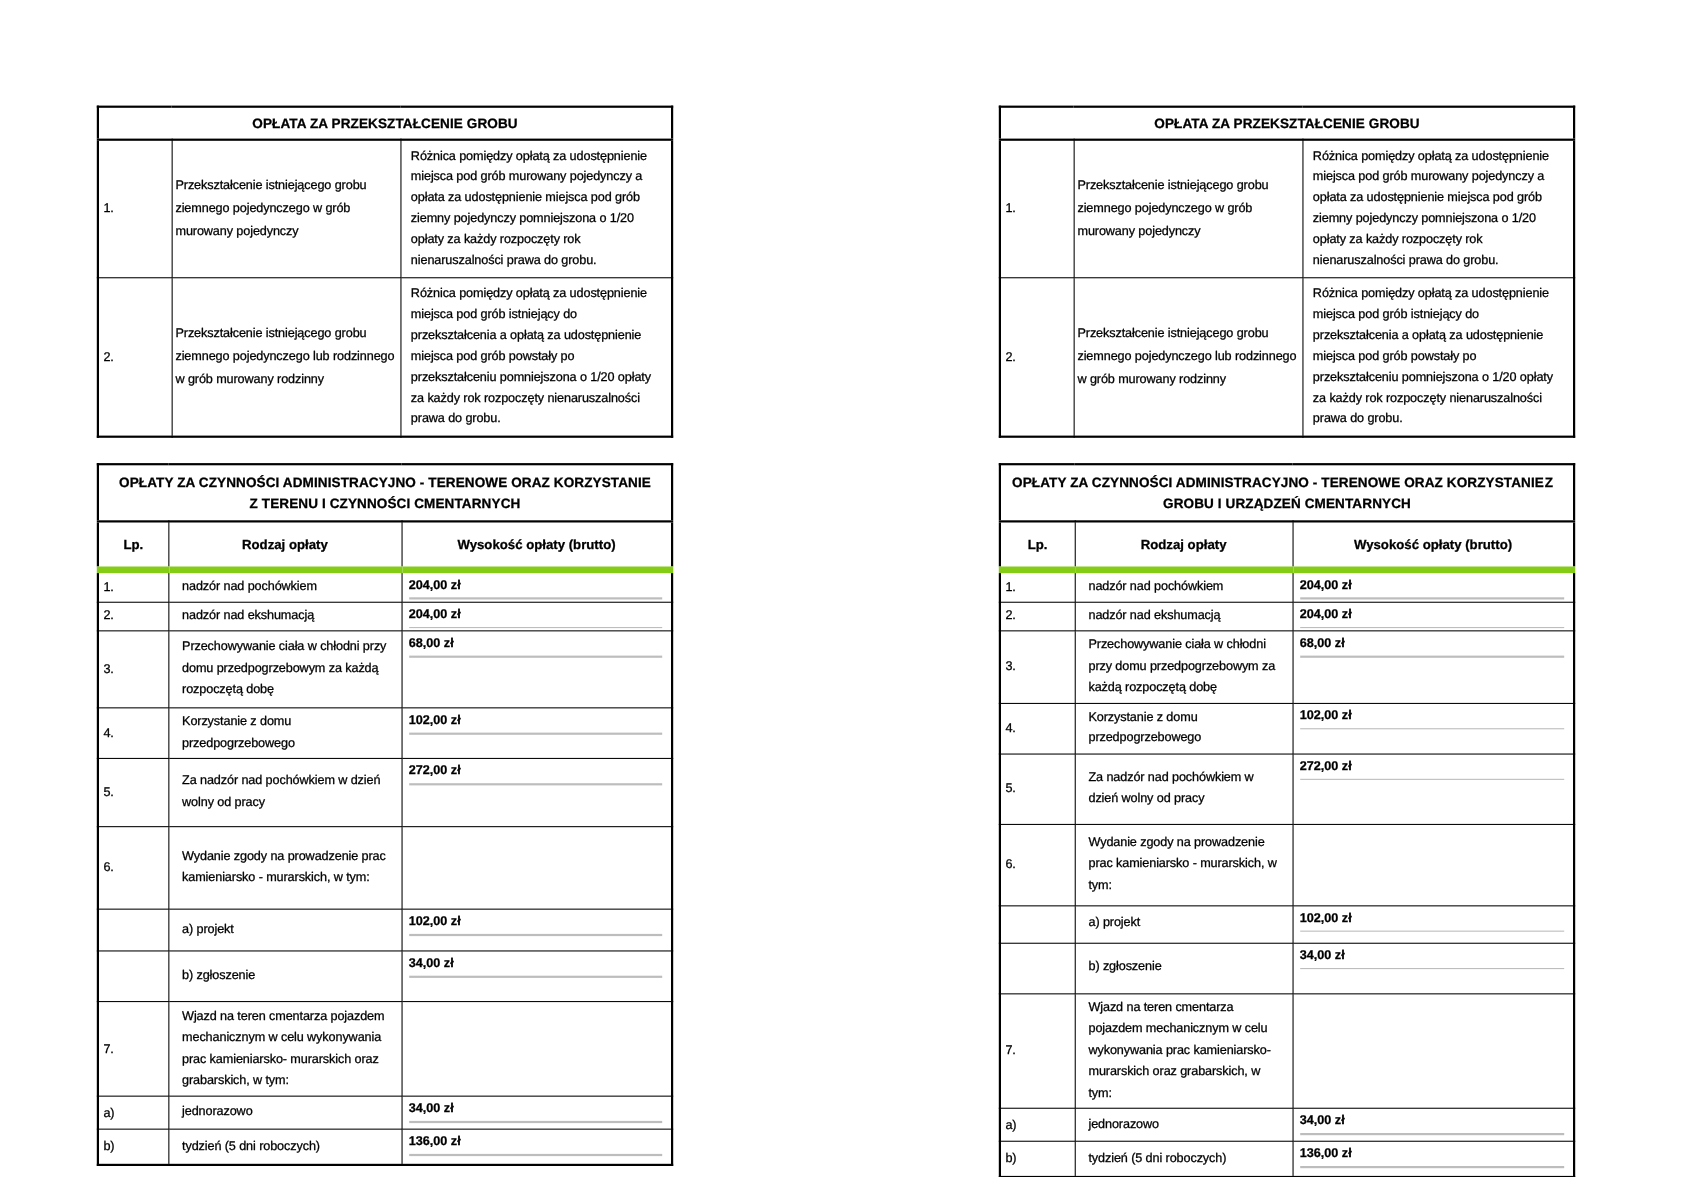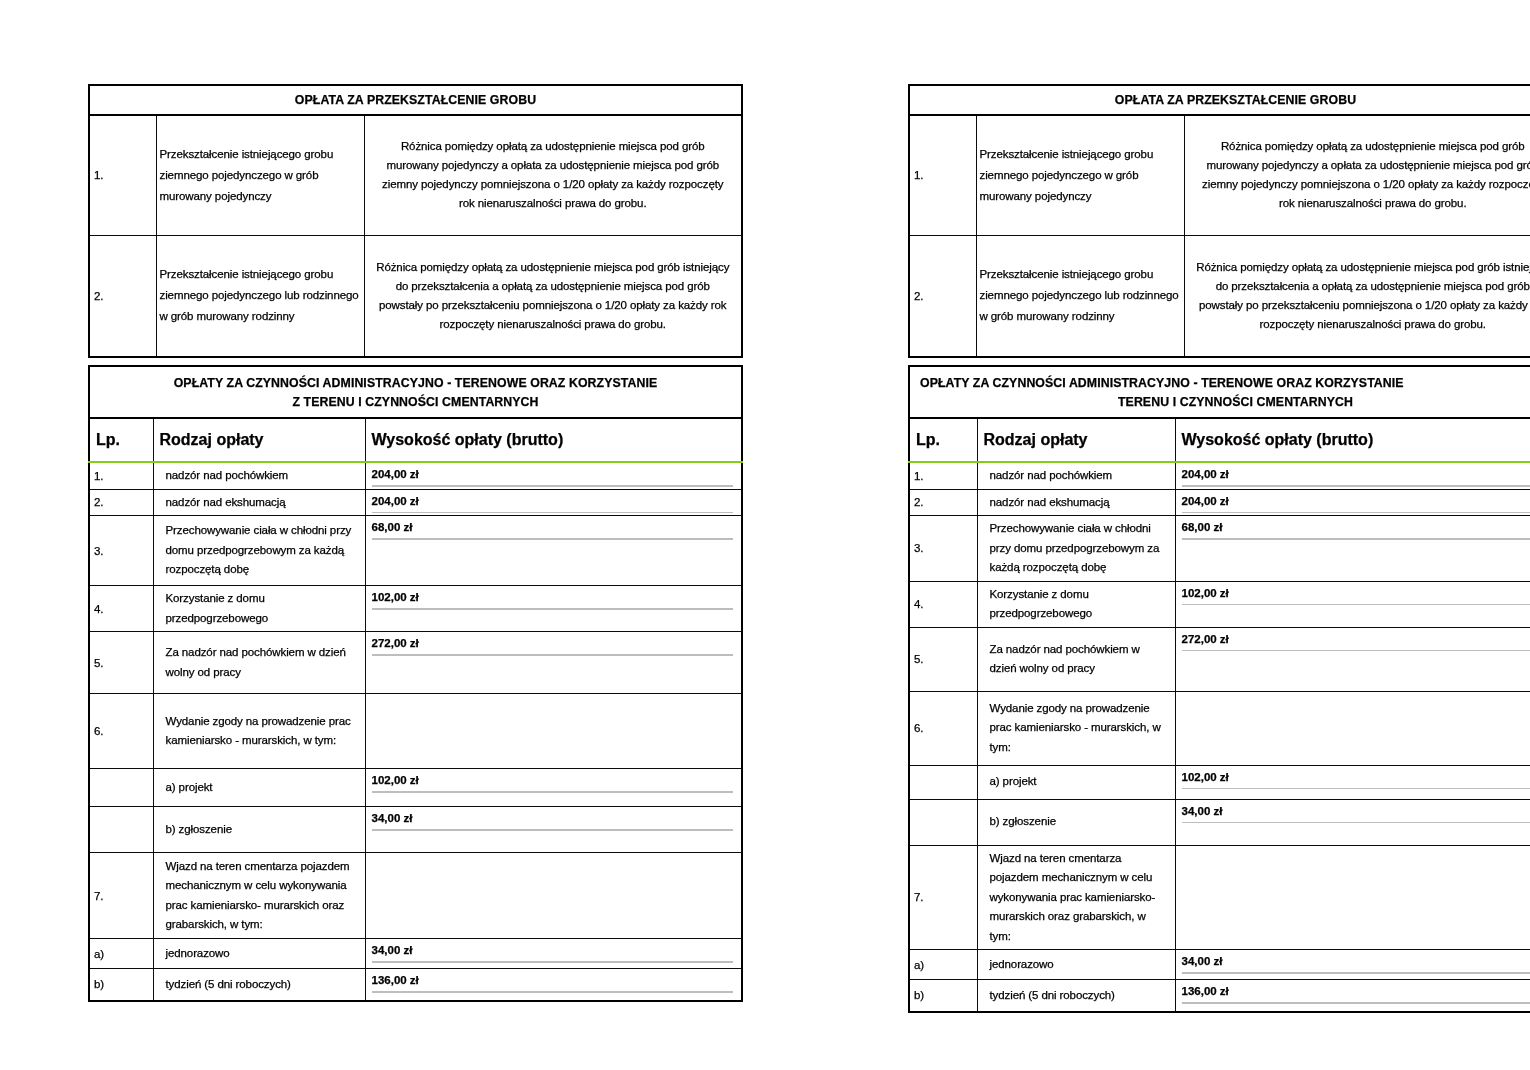--- a/index.html
+++ b/index.html
@@ -6,22 +6,22 @@
   html, body { margin: 0; padding: 0; }
   body {
     width: 1530px; height: 1070px;
     background: #ffffff;
     font-family: "Liberation Sans", "DejaVu Sans", sans-serif;
     color: #000;
     position: relative;
   }
   .page {
     position: absolute;
-    top: 84px;
-    width: 655px;
+    top: 96px;
+    width: 524px;
   }
   .page-left  { left: 88px; }
   .page-right { left: 908px; }
 
   table {
     border-collapse: collapse;
     width: 100%;
     table-layout: fixed;
   }
   .tbl { border: 2.5px solid #000; }
@@ -51,36 +51,36 @@
     display: flex;
     justify-content: space-between;
     align-items: baseline;
     padding: 0 10px 0 2px;
   }
   
   .grave col.c-lp   { width: 67px; }
   .grave col.c-desc { width: 208px; }
   .grave td.lp   { vertical-align: middle; padding-left: 4px; }
   .grave td.desc { vertical-align: middle; line-height: 21px; padding: 4px 3px; }
-  .grave td.fee  { vertical-align: middle; text-align: center; line-height: 19px; padding: 5px 9px; }
+  .grave td.fee  { vertical-align: middle; text-align: left; line-height: 19px; padding: 5px 9px; }
   .grave tbody tr:nth-child(1) { height: 120px; }
   .grave tbody tr:nth-child(2) { height: 122px; }
 
   
-  .admin { margin-top: 7px; }
+  .admin { margin-top: 23px; }
   .page-left  .admin col.c-lp   { width: 64px; }
   .page-left  .admin col.c-desc { width: 212px; }
   .page-right .admin col.c-lp   { width: 68px; }
   .page-right .admin col.c-desc { width: 198px; }
   .admin thead tr.colhead th {
     font-weight: bold;
-    font-size: 16px;
-    text-align: left;
+    font-size: 12px;
+    text-align: center;
     height: 44px;
-    border-bottom: 2px solid #84cc16;
+    border-bottom: 6px solid #84cc16;
     letter-spacing: 0;
   }
   .admin td.lp   { vertical-align: middle; padding-left: 4px; }
   .admin td.desc { vertical-align: middle; line-height: 19.5px; padding: 3px 12px; }
   .admin td.amount {
     text-align: left;
     vertical-align: top;
     padding: 1px 8px 1px 6px;
     font-weight: bold;
     letter-spacing: 0;
@@ -274,21 +274,21 @@
         <col class="c-desc">
         <col class="c-amt">
       </colgroup>
     <thead>
       <tr>
         <th class="tbl-title" colspan="3">
           <div class="t1-just">
             <span>OPŁATY ZA CZYNNOŚCI ADMINISTRACYJNO - TERENOWE ORAZ KORZYSTANIE</span>
             <span>Z</span>
           </div>
-          <div>TERENU I CZYNNOŚCI CMENTARNYCH</div>
+          <div>GROBU I URZĄDZEŃ CMENTARNYCH</div>
         </th>
       </tr>
       <tr class="colhead">
         <th>Lp.</th>
         <th>Rodzaj opłaty</th>
         <th>Wysokość opłaty (brutto)</th>
       </tr>
     </thead>
     <tbody>
 

